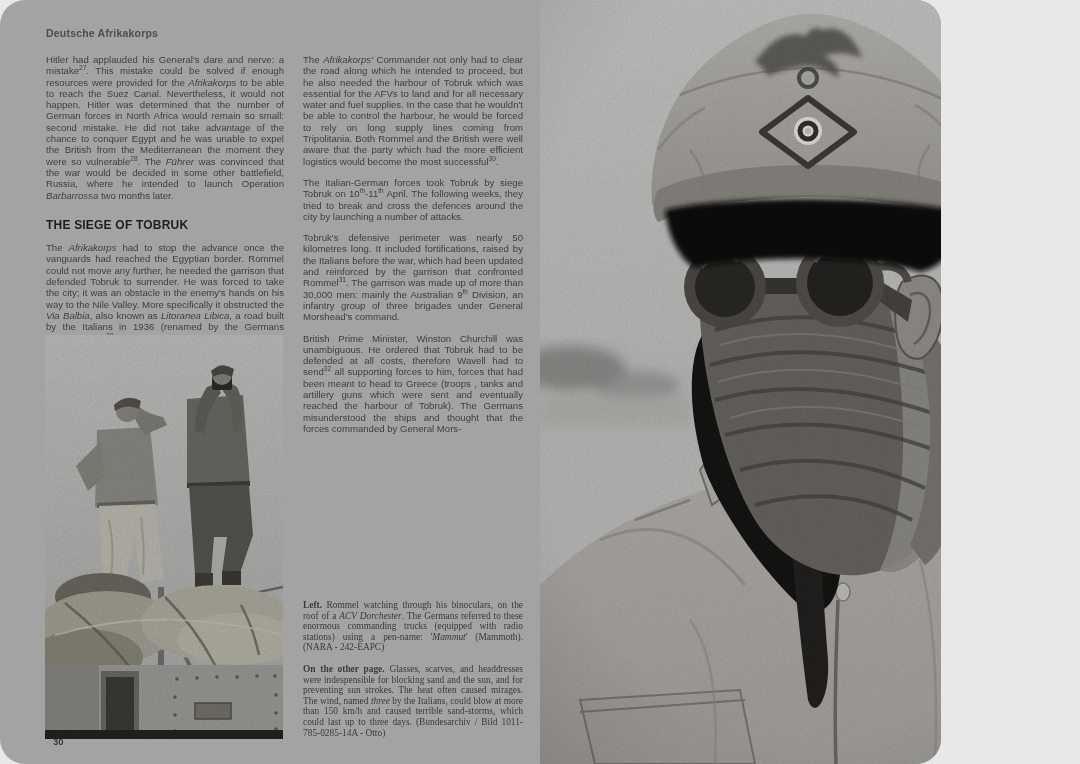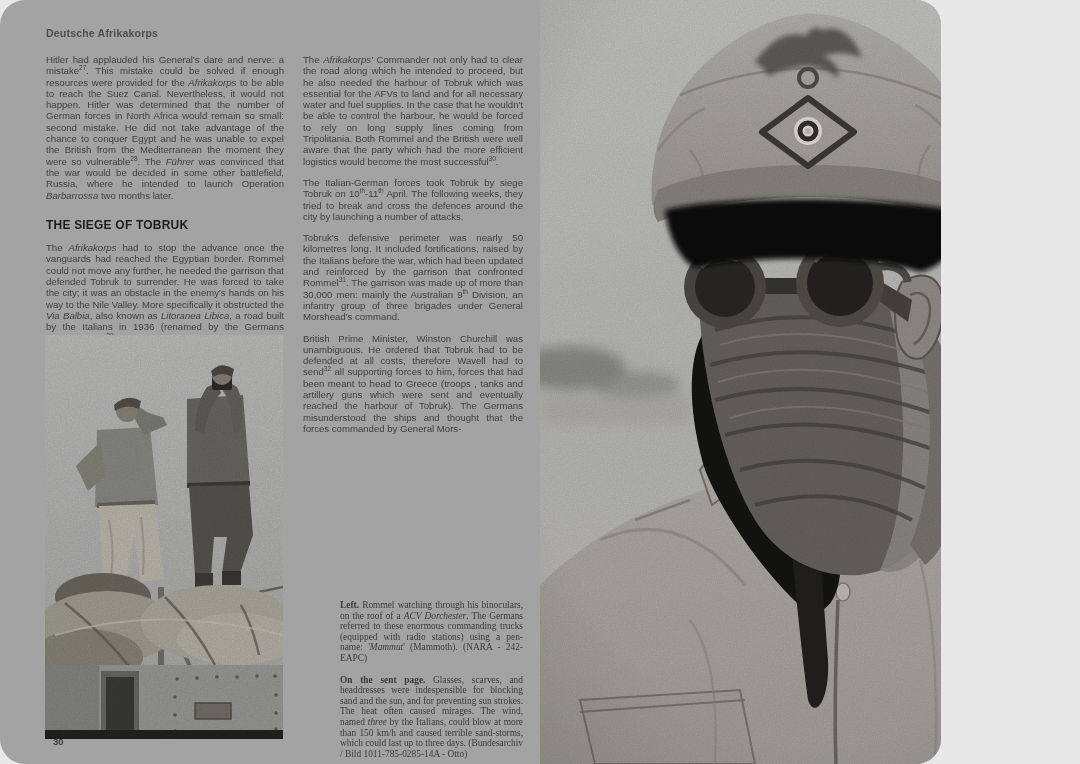--- a/index.html
+++ b/index.html
@@ -20,21 +20,21 @@
   .section-heading {
     font-size:12px; font-weight:bold; color:#1e1e1e; letter-spacing:.2px;
     margin:19px 0 11px 0; text-align:left;
   }
   sup { font-size:6.5px; line-height:0; }
   .captions {
     position:absolute; left:303px; top:600px; width:220px;
     font-family:"Liberation Serif", serif; font-size:9.4px; line-height:10.6px;
     color:#3a3a3a; text-align:justify;
   }
-  .captions p { margin-bottom:11px;margin-left:37px; }
+  .captions p { margin-bottom:11px; }
   .photo-left {
     position:absolute; left:45px; top:335px; width:238px; height:404px;
     background:#b7b7b5; overflow:hidden;
   }
   .page-right {
     position:absolute; left:540px; top:0; width:540px; height:764px; overflow:hidden;
   }
   .page-num { position:absolute; font-size:9.5px; font-weight:bold; }
   .page-num-left { left:53px; top:736px; color:#3a3a3a; }
   .page-num-right { right:16px; bottom:12px; color:#1c1c1c; }
@@ -140,21 +140,21 @@
         <rect x="150" y="368" width="36" height="16" fill="#77756d" stroke="#55534b" stroke-width="1.5"></rect>
         <rect x="0" y="395" width="238" height="9" fill="#242420"></rect>
       </g>
 
       <rect width="238" height="404" filter="url(#grainL)" opacity="0.16"></rect>
     </svg>
   </div>
 
   <div class="captions">
     <p><b>Left.</b> Rommel watching through his binoculars, on the roof of a <i>ACV Dorchester</i>. The Germans referred to these enormous commanding trucks (equipped with radio stations) using a pen-name: '<i>Mammut</i>' (Mammoth). (NARA - 242-EAPC)</p>
-    <p><b>On the sent page.</b> Glasses, scarves, and headdresses were indespensible for blocking sand and the sun, and for preventing sun strokes. The heat often caused mirages. The wind, named <i>three</i> by the Italians, could blow at more than 150 km/h and caused terrible sand-storms, which could last up to three days. (Bundesarchiv / Bild 1011-785-0285-14A - Otto)</p>
+    <p><b>On the other page.</b> Glasses, scarves, and headdresses were indespensible for blocking sand and the sun, and for preventing sun strokes. The heat often caused mirages. The wind, named <i>three</i> by the Italians, could blow at more than 150 km/h and caused terrible sand-storms, which could last up to three days. (Bundesarchiv / Bild 1011-785-0285-14A - Otto)</p>
   </div>
 
   <div class="page-num page-num-left">30</div>
 
   <div class="page-right">
     <svg width="540" height="764" viewBox="0 0 540 764" xmlns="http://www.w3.org/2000/svg">
       <defs>
         <linearGradient id="rsky" x1="0" y1="0" x2="0" y2="1">
           <stop offset="0" stop-color="#cbcbc9"></stop>
           <stop offset="0.55" stop-color="#c0c0be"></stop>

